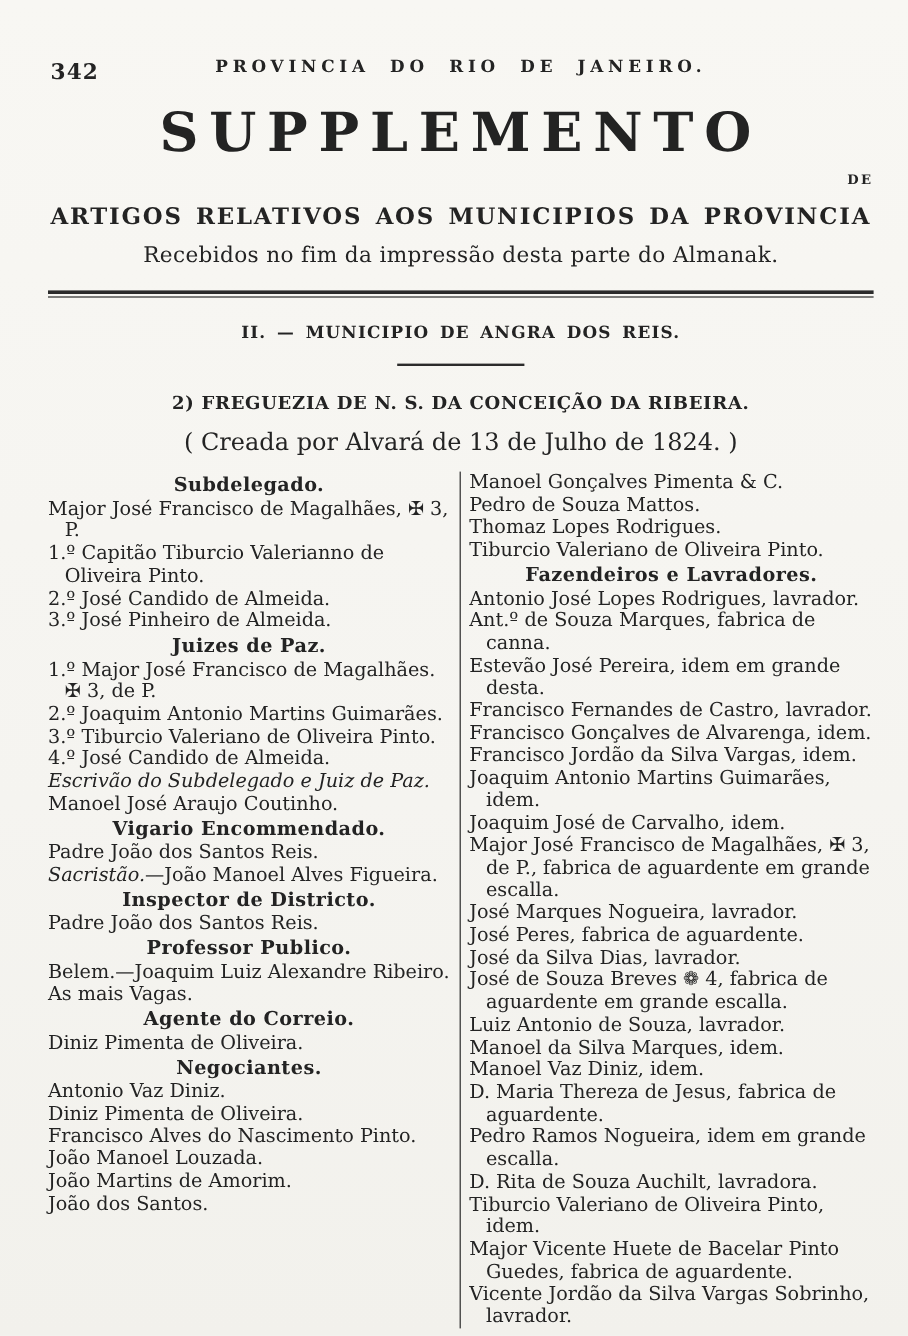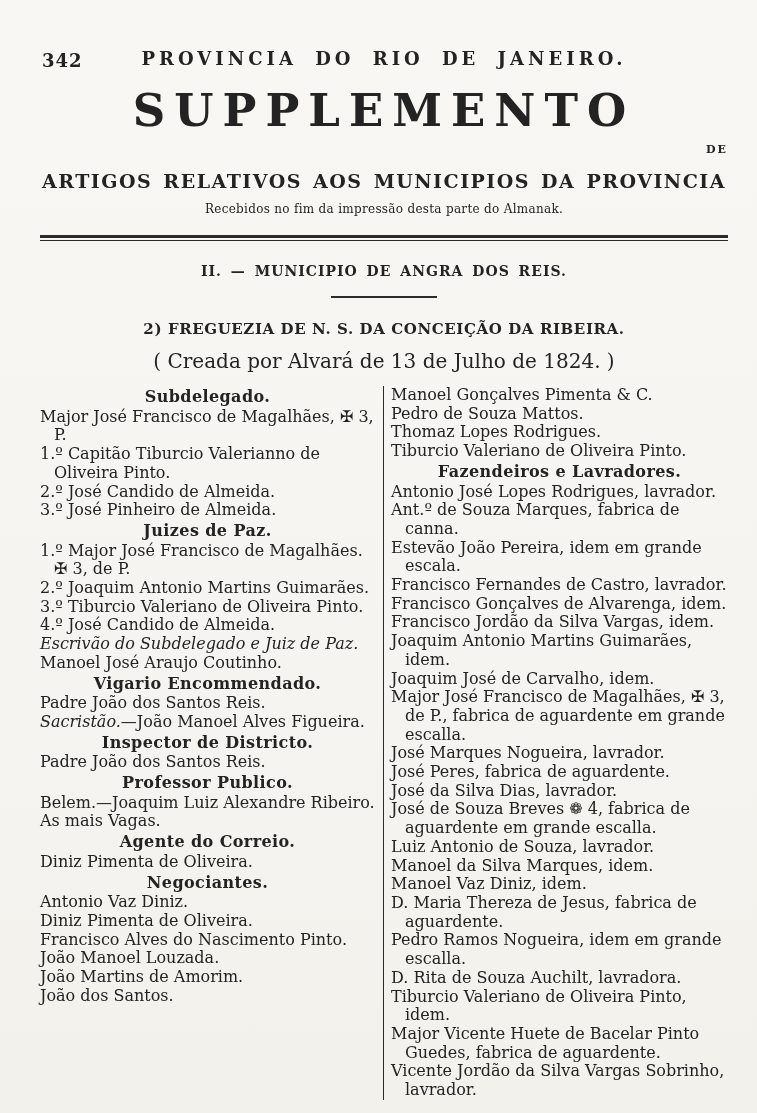--- a/index.html
+++ b/index.html
@@ -18,41 +18,41 @@
     background: linear-gradient(180deg, #f8f7f3 0%, #f5f4f0 60%, #f2f1ec 100%);
     overflow: hidden;
   }
   .header-row { position: relative; height: 22px; }
   .pagenum {
     position: absolute; left: 2px; top: 2px;
     font-size: 18px; font-weight: bold; letter-spacing: 1px;
   }
   .running-header {
     text-align: center;
-    font-size: 18px; font-weight: bold;
+    font-size: 14px; font-weight: bold;
     letter-spacing: 4px; word-spacing: 8px;
   }
   .title {
     text-align: center;
     margin-top: 14px;
     font-size: 45px; font-weight: bold;
     letter-spacing: 9px;
   }
   .connector {
     text-align: right; margin-top: 6px;
     font-size: 11px; font-weight: bold; letter-spacing: 2px;
   }
   .subtitle {
     text-align: center; margin-top: 14px;
     font-size: 19px; font-weight: bold;
     letter-spacing: 1.5px; word-spacing: 3px;
   }
   .subtitle-note {
     text-align: center; margin-top: 10px;
-    font-size: 12px; letter-spacing: 0.3px;
+    font-size: 18px; letter-spacing: 0.3px;
   }
   .double-rule {
     margin-top: 19px;
     height: 6px;
     border-top: 3px solid #2b2b2b;
     border-bottom: 1px solid #2b2b2b;
   }
   .section-heading {
     text-align: center; margin-top: 22px;
     font-size: 14px; font-weight: bold;
@@ -148,21 +148,21 @@
         <div class="entry line">João dos Santos.</div>
       </div>
     <div class="col col-right">
         <div class="entry line">Manoel Gonçalves Pimenta &amp; C.</div>
         <div class="entry line">Pedro de Souza Mattos.</div>
         <div class="entry line">Thomaz Lopes Rodrigues.</div>
         <div class="entry line">Tiburcio Valeriano de Oliveira Pinto.</div>
         <div class="entry heading">Fazendeiros e Lavradores.</div>
         <div class="entry line">Antonio José Lopes Rodrigues, lavrador.</div>
         <div class="entry line">Ant.º de Souza Marques, fabrica de canna.</div>
-        <div class="entry line">Estevão João Pereira, idem em grande escala.</div>
+        <div class="entry line">Estevão José Pereira, idem em grande desta.</div>
         <div class="entry line">Francisco Fernandes de Castro, lavrador.</div>
         <div class="entry line">Francisco Gonçalves de Alvarenga, idem.</div>
         <div class="entry line">Francisco Jordão da Silva Vargas, idem.</div>
         <div class="entry line">Joaquim Antonio Martins Guimarães, idem.</div>
         <div class="entry line">Joaquim José de Carvalho, idem.</div>
         <div class="entry line">Major José Francisco de Magalhães, ✠ 3, de P., fabrica de aguardente em grande escalla.</div>
         <div class="entry line">José Marques Nogueira, lavrador.</div>
         <div class="entry line">José Peres, fabrica de aguardente.</div>
         <div class="entry line">José da Silva Dias, lavrador.</div>
         <div class="entry line">José de Souza Breves ❁ 4, fabrica de aguardente em grande escalla.</div>

